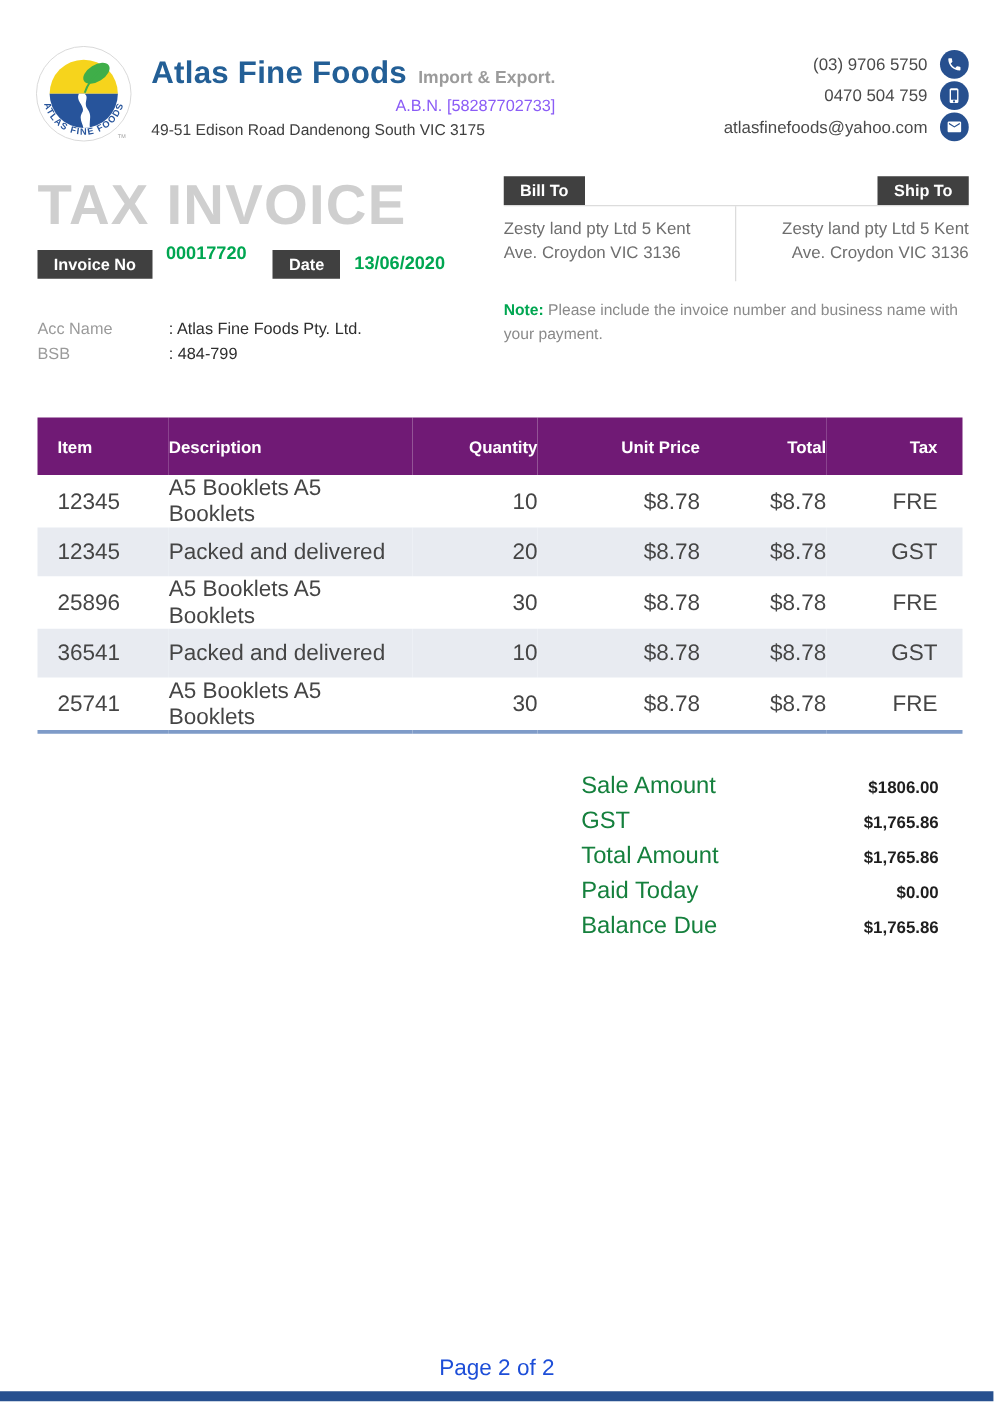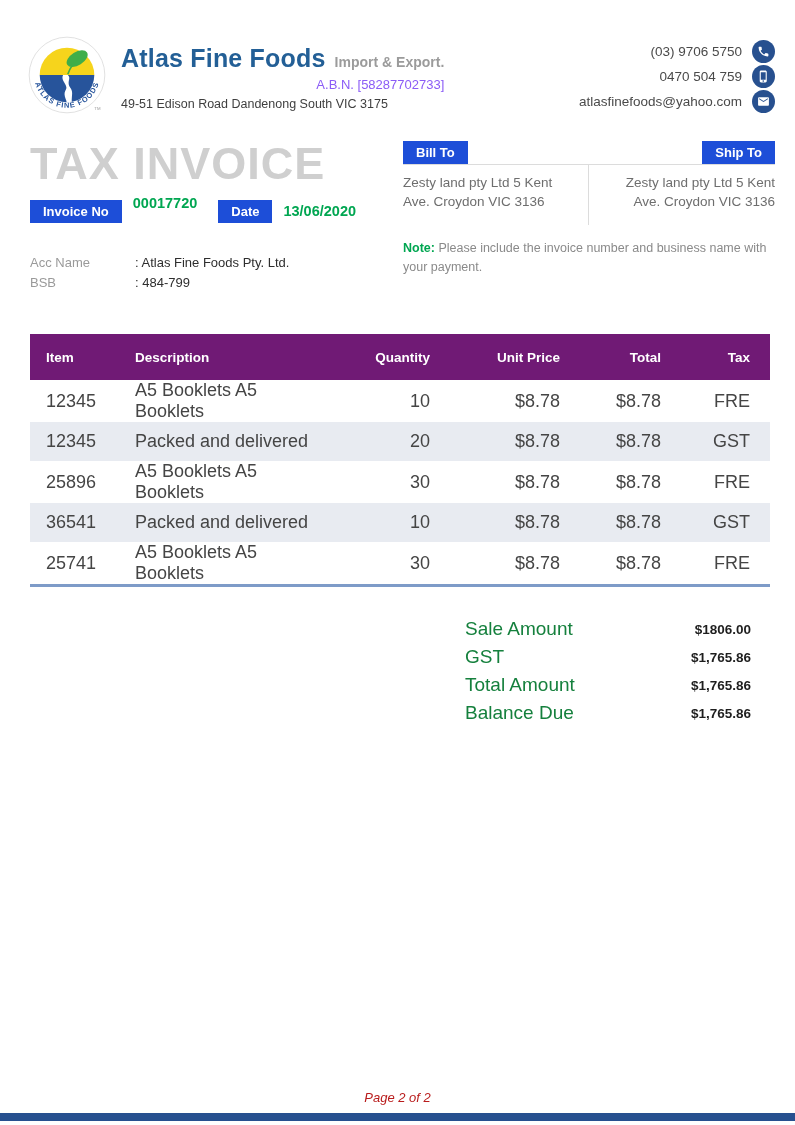--- a/index.html
+++ b/index.html
@@ -24,21 +24,21 @@
                    display:flex; align-items:center; justify-content:center; flex:0 0 auto; }
   .contact-badge svg { width:13px; height:13px; fill:#fff; }
 
   
   .mid { display:flex; margin:27px 20px 0 30px; }
   .mid-left { flex:1 1 auto; padding-right:20px; }
   .mid-right { width:372px; flex:0 0 auto; }
 
   .doc-title { font-size:45px; font-weight:bold; color:#CFCFCF; letter-spacing:1px; line-height:1; }
   .inv-meta { display:flex; align-items:center; margin-top:9px; }
-  .badge { background:#1d4ed8; color:#fff; font-size:13px; font-weight:bold; padding:4px 13px; white-space:nowrap; }
+  .badge { background:#404040; color:#fff; font-size:13px; font-weight:bold; padding:4px 13px; white-space:nowrap; }
   .inv-no { color:#00A651; font-size:14.5px; font-weight:bold; margin:0 21px 16px 11px; }
   .inv-date { color:#00A651; font-size:14.5px; font-weight:bold; margin-left:11px; }
 
   .acc { margin-top:25px; }
   .acc-row { display:flex; height:20px; align-items:center; font-size:13px; }
   .acc-label { width:105px; color:#9A9A9A; }
   .acc-value { color:#2E2E2E; }
 
   .party-head { display:flex; justify-content:space-between; border-bottom:1px solid #DCDCDC; }
   .party-body { display:flex; }
@@ -61,21 +61,21 @@
   .items-table tbody tr:nth-child(even) { background:#E8EBF1; }
 
   
   .totals { width:740px; margin:28px 25px 0 30px; }
   .totals-row { display:flex; justify-content:space-between; align-items:center; height:28px;
                 padding-left:435px; padding-right:19px; }
   .totals-label { font-size:19px; color:#15803d;text-align:center; }
   .totals-value { font-size:13.5px; font-weight:bold; color:#1E1E1E; }
 
   
-  .footer-text { position:absolute; left:0; right:0; bottom:20px; text-align:center; font-size:13px; color:#b91c1c;font-style:italic; }
+  .footer-text { position:absolute; left:0; right:0; bottom:20px; text-align:center; font-size:18px; color:#1d4ed8; }
   .footer-bar { position:absolute; left:0; right:0; bottom:4px; height:8px; background:#27508F; }
 </style>
 </head>
 <body>
 
 <div class="page">
 
   <div class="header">
 
     <svg class="logo" viewBox="0 0 100 100">
@@ -239,20 +239,24 @@
     </div>
     <div class="totals-row">
       <span class="totals-label">GST</span>
       <span class="totals-value">$1,765.86</span>
     </div>
     <div class="totals-row">
       <span class="totals-label">Total Amount</span>
       <span class="totals-value">$1,765.86</span>
     </div>
     <div class="totals-row">
+      <span class="totals-label">Paid Today</span>
+      <span class="totals-value">$0.00</span>
+    </div>
+    <div class="totals-row">
       <span class="totals-label">Balance Due</span>
       <span class="totals-value">$1,765.86</span>
     </div>
   </div>
 
   <div class="footer-text">Page 2 of 2</div>
   <div class="footer-bar"></div>
 
 </div>
 

